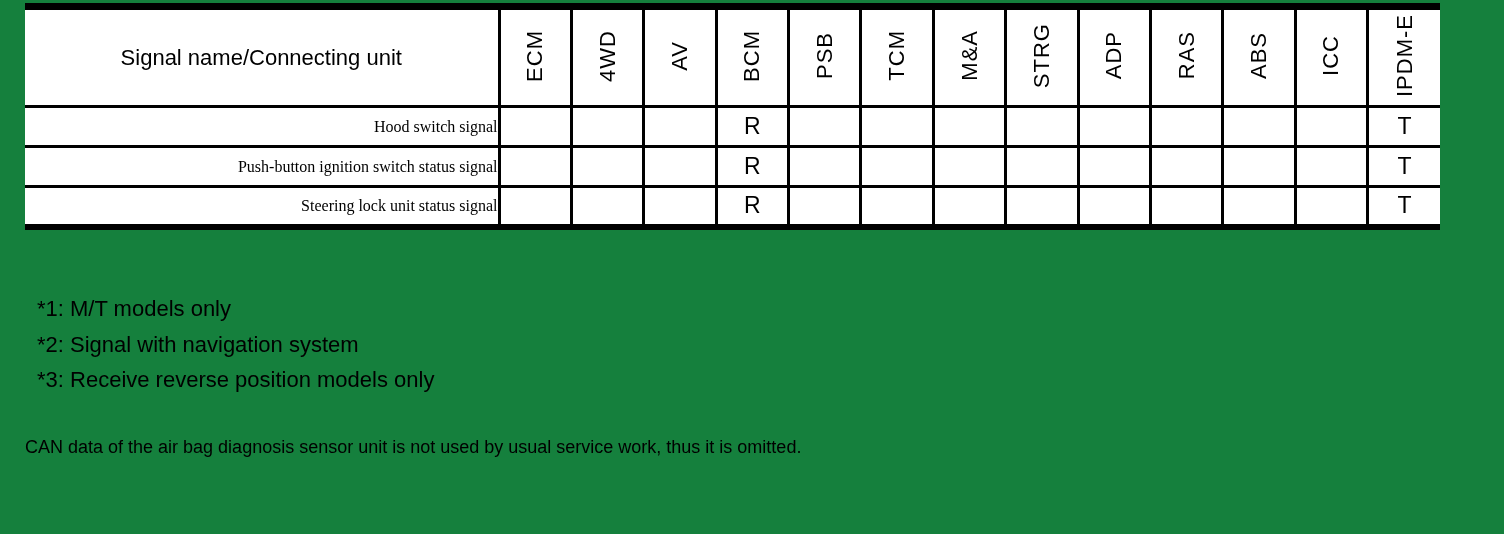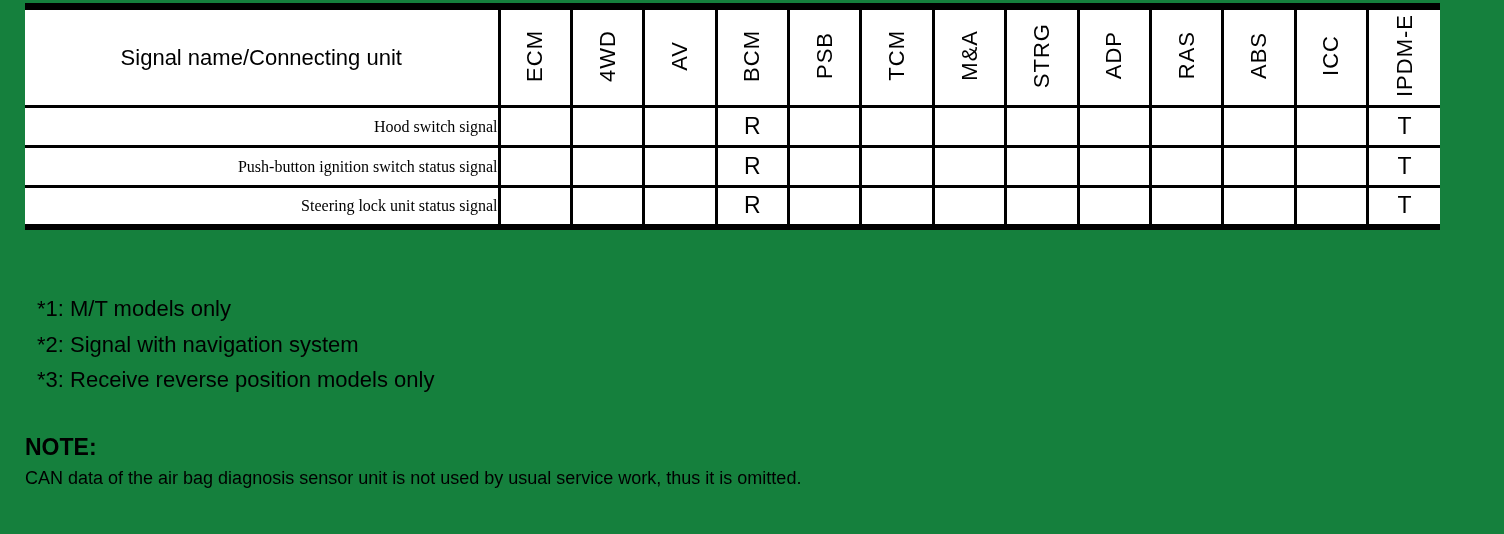--- a/index.html
+++ b/index.html
@@ -193,17 +193,16 @@
     </tbody>
   </table>
 
   <div class="footnotes">
     <p>*1: M/T models only</p>
     <p>*2: Signal with navigation system</p>
     <p>*3: Receive reverse position models only</p>
   </div>
 
   <div class="note-block">
-    <p class="note-label">NOTE:</p>
     <p class="note-text">CAN data of the air bag diagnosis sensor unit is not used by usual service work, thus it is omitted.</p>
   </div>
 
 </div>
 
 </body></html>

